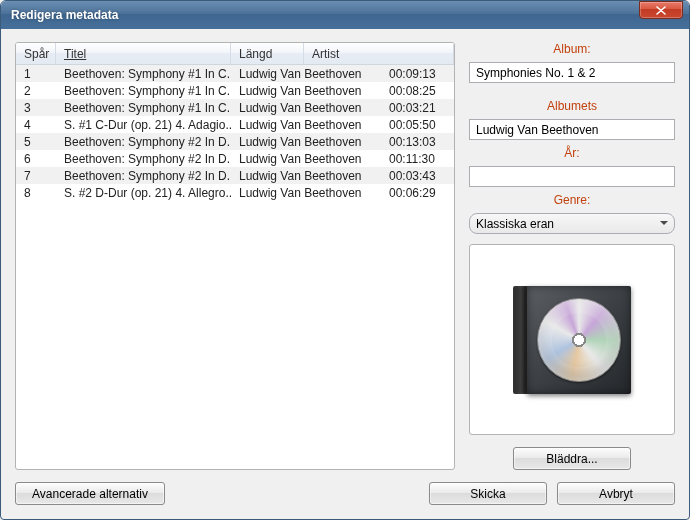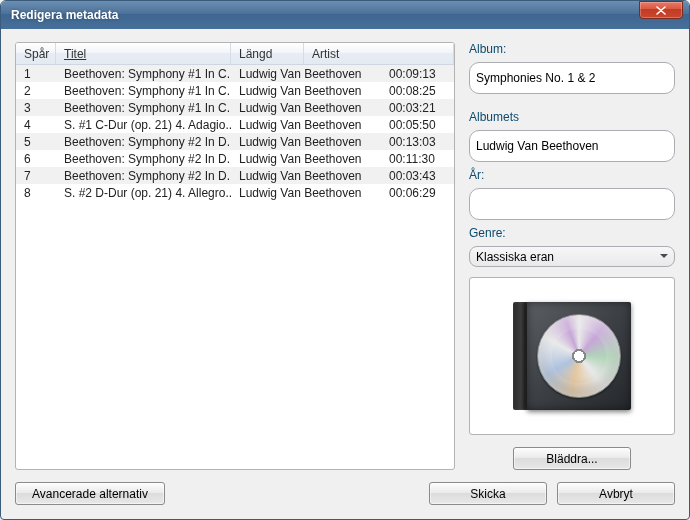--- a/index.html
+++ b/index.html
@@ -101,31 +101,32 @@
   .td-titel { width:175px; }
   .td-artist { width:150px; }
   .td-langd { flex:1; }
   .meta-panel {
     width: 206px;
     display:flex;
     flex-direction:column;
     gap: 6px;
   }
   .label {
-    color:#0c4a6e;
+    color:#c2410c;
     font-size:12px;
+    text-align:center;
   }
   .text-input {
     width: 100%;
     height: 21px;
     border: 1px solid #abadb3;
     background: #fff;
     font: inherit;
-    padding: 15px 6px;
-    border-radius: 10px;
+    padding: 4px 6px;
+    border-radius: 0;
     outline:none;
   }
   .select-wrap {
     position:relative;
     width:100%;
     height:21px;
   }
   .select-display {
     width:100%; height:100%;
     border:1px solid #abadb3;

